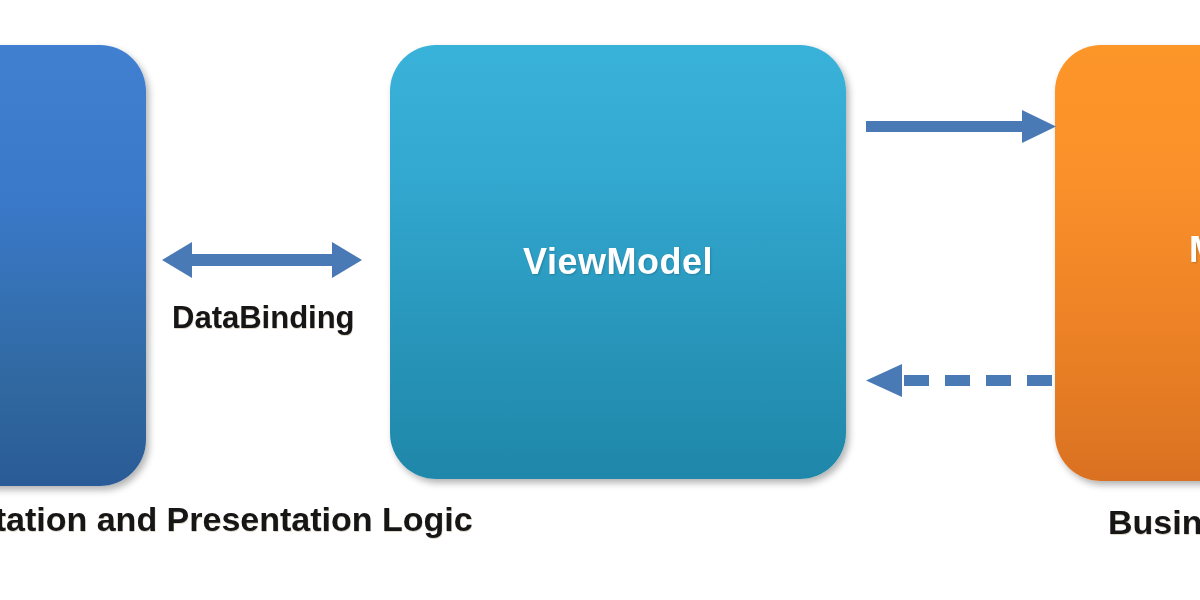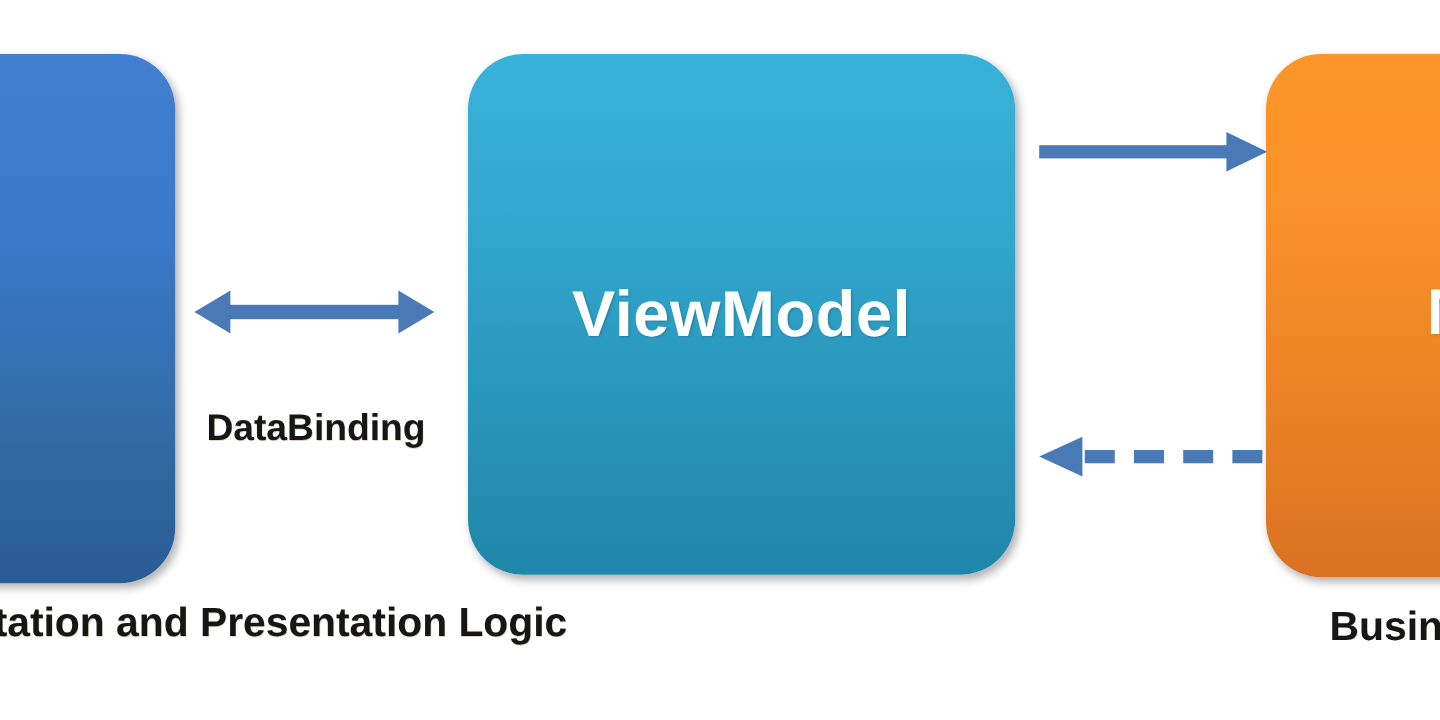--- a/index.html
+++ b/index.html
@@ -26,21 +26,21 @@
     position: absolute;
     border-radius: 46px;
     box-shadow: 3px 4px 7px rgba(0,0,0,0.30);
     display: flex;
     align-items: center;
     justify-content: center;
   }
   .node-label {
     color: #ffffff;
     font-weight: bold;
-    font-size: 54px;
+    font-size: 36px;
     letter-spacing: 0.5px;
     white-space: nowrap;
     text-shadow: 1px 1px 2px rgba(0,0,0,0.18);
   }
 
   #view-node {
     left: -140px;
     top: 45px;
     width: 286px;
     height: 441px;
@@ -75,21 +75,20 @@
     position: absolute;
     font-weight: bold;
     color: #161616;
     white-space: nowrap;
     text-shadow: 0.5px 0.5px 0 rgba(120,90,40,0.25);
   }
   #databinding-caption {
     left: 172px;
     top: 300px;
     font-size: 31px;
-    margin-top: 39px;
   }
   #presentation-caption {
     left: -96px;
     top: 500px;
     font-size: 34px;
   }
   #business-caption {
     left: 1108px;
     top: 503px;
     font-size: 34px;

